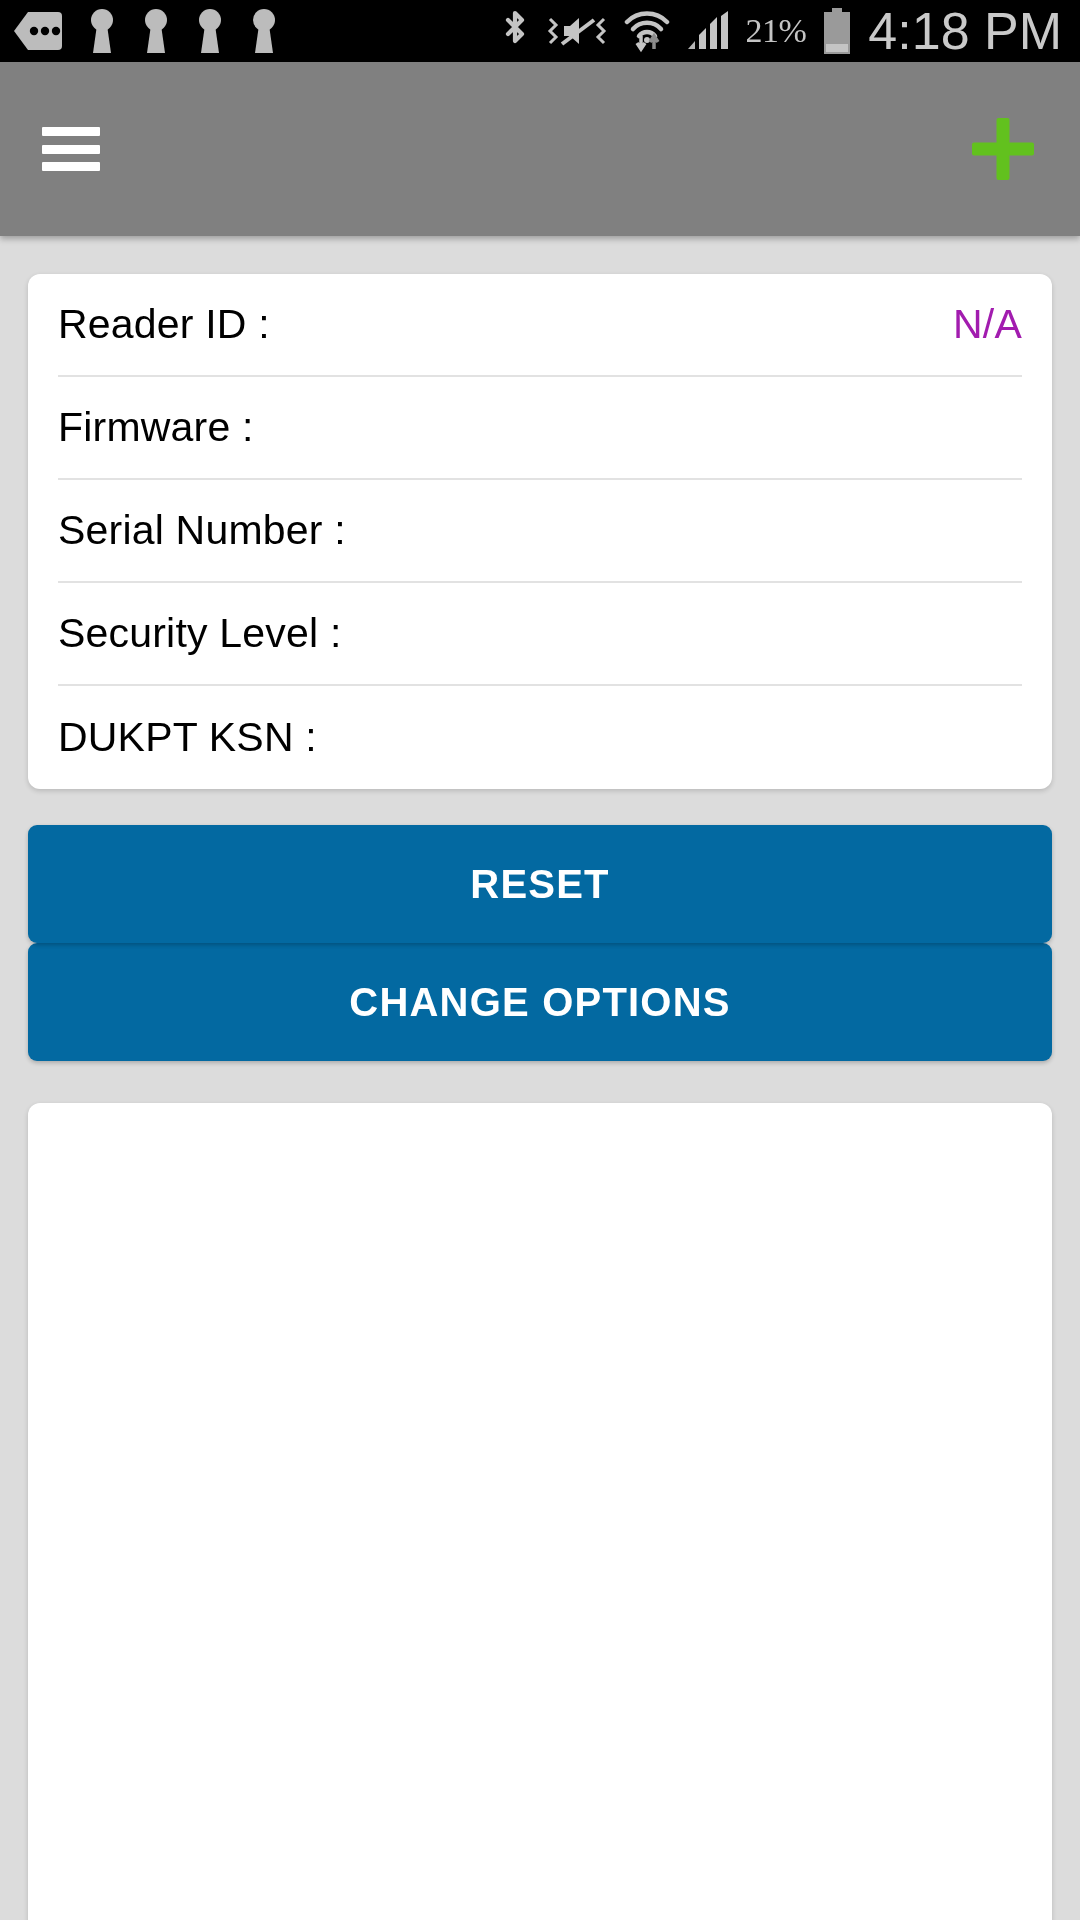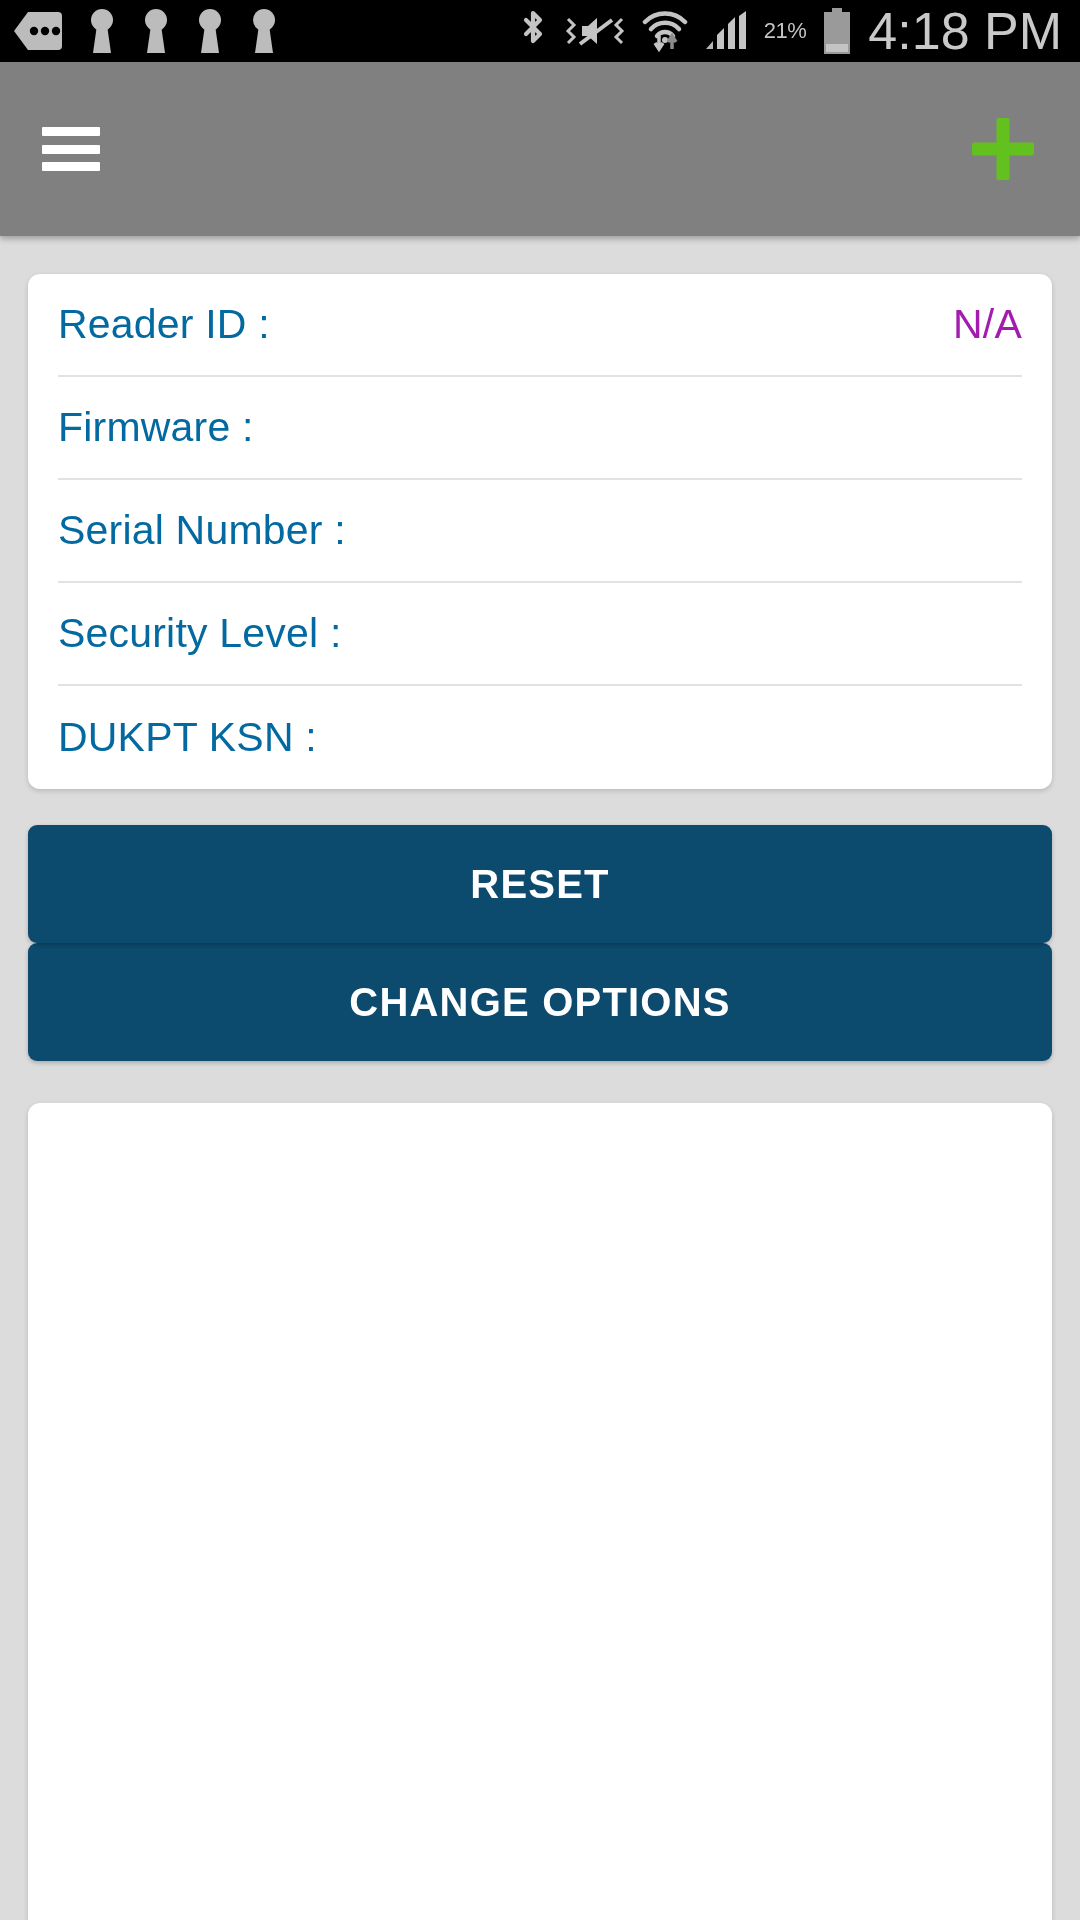--- a/index.html
+++ b/index.html
@@ -14,22 +14,22 @@
   .status-bar{
     height:62px; width:100%;
     background:#000;
     display:flex; align-items:center;
     padding:0 18px 0 14px;
   }
   .status-left{ display:flex; align-items:center; gap:26px; }
   .status-right{ margin-left:auto; display:flex; align-items:center; gap:16px; }
   .sb-icon{ display:block; }
   .battery-pct{
-    color:#c4c4c4; font-size:22px; letter-spacing:-0.5px;
-    font-family:Liberation Sans, sans-serif;
+    color:#c4c4c4; font-size:34px; letter-spacing:-0.5px;
+    font-family:Liberation Serif, serif;
   }
   .clock{
     color:#c9c9c9; font-size:52px; letter-spacing:0px;
   }
 
   
   .app-bar{
     height:174px; width:100%;
     background:#808080;
     display:flex; align-items:center;
@@ -68,42 +68,42 @@
     box-shadow:0 2px 5px rgba(0,0,0,0.16);
     padding:0 30px;
   }
   .info-row{
     height:103px;
     display:flex; align-items:center;
     border-bottom:2px solid #e2e2e2;
   }
   .info-row:last-child{ border-bottom:none; }
   .info-label{
-    font-size:41px; color:#0369a1; letter-spacing:0.2px;
+    font-size:41px; color:#000000; letter-spacing:0.2px;
   }
   .info-value{
     margin-left:auto;
     font-size:41px; color:#a21caf; letter-spacing:0.2px;text-align:right;
   }
 
   
   .btn-row{
     display:flex; gap:26px; margin-top:36px;
   }
   .btn{
     border:none; border-radius:9px;
     color:#fff; font-size:40px; font-weight:bold;
     letter-spacing:1.2px;
     height:118px;
     display:flex; align-items:center; justify-content:center;
     cursor:pointer;
     box-shadow:0 2px 4px rgba(0,0,0,0.22);
     font-family:"Liberation Sans", sans-serif;
   }
-  .btn-grey{ background:#0c4a6e; }
+  .btn-grey{ background:#0369a1; }
   .btn-red { background:#b00505; }
   .btn-half{ flex:1; }
   .btn-full{ width:100%; }
 
   
   .log-panel{
     margin-top:42px;
     background:#fff;
     border-radius:12px;
     box-shadow:0 2px 5px rgba(0,0,0,0.16);

